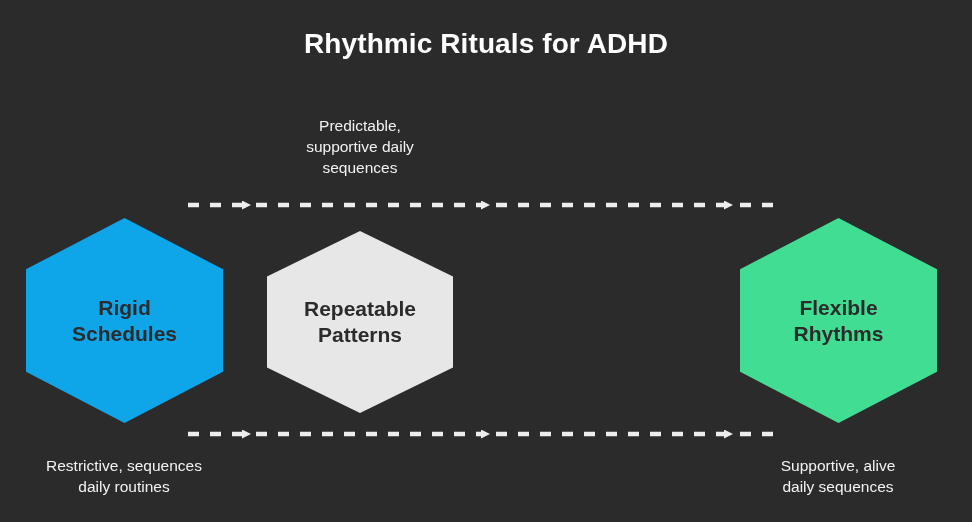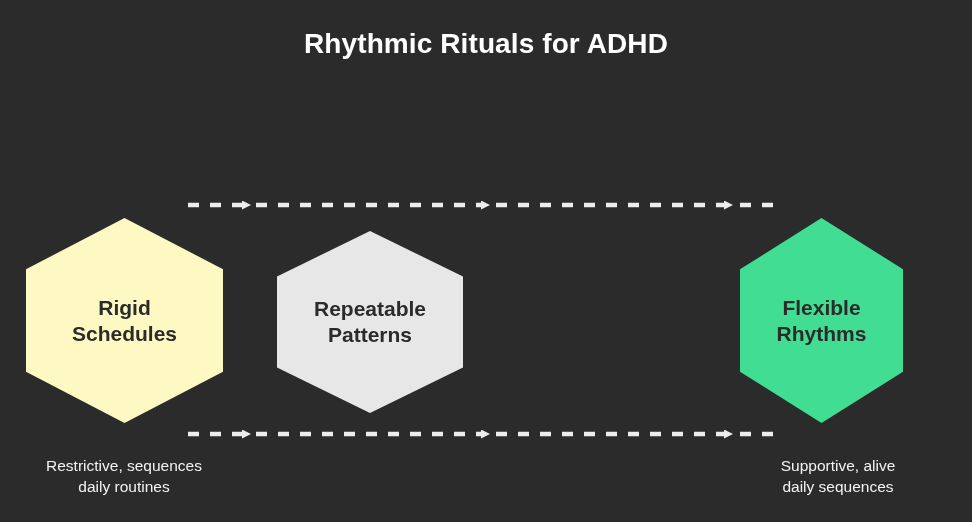--- a/index.html
+++ b/index.html
@@ -62,23 +62,23 @@
     font-weight: bold;
     line-height: 26px;
     color: #2b2b2b;
     padding: 0 14px;
     white-space: pre-line;
   }
   .hex.large .hex-label { font-size: 21px; }
 
   
   #hex-0 { left: 26px;  top: 218px; width: 197px; height: 205px; background: #f9665f; }
-  #hex-1 { left: 267px; top: 231px; width: 186px; height: 182px; background: #e7e7e7; margin-left: 10px; }
+  #hex-1 { left: 267px; top: 231px; width: 186px; height: 182px; background: #e7e7e7; }
   #hex-2 { left: 507px; top: 231px; width: 186px; height: 182px; background: #e7e7e7; }
-  #hex-3 { left: 740px; top: 218px; width: 163px; height: 205px; background: #41dd92; }
+  #hex-3 { left: 740px; top: 218px; width: 197px; height: 205px; background: #41dd92; }
 
   
   .caption {
     position: absolute;
     color: #f2f2f2;
     font-size: 15.5px;
     line-height: 21px;
     text-align: center;
     white-space: pre-line;
   }
@@ -109,36 +109,39 @@
     </g>
 
     <g>
       <line x1="188" y1="434" x2="243" y2="434" stroke="#ededed" stroke-width="4.5" stroke-dasharray="11 11" marker-end="url(#arrow)"></line>
       <line x1="256" y1="434" x2="482" y2="434" stroke="#ededed" stroke-width="4.5" stroke-dasharray="11 11" marker-end="url(#arrow)"></line>
       <line x1="496" y1="434" x2="725" y2="434" stroke="#ededed" stroke-width="4.5" stroke-dasharray="11 11" marker-end="url(#arrow)"></line>
       <line x1="740" y1="434" x2="776" y2="434" stroke="#ededed" stroke-width="4.5" stroke-dasharray="11 11"></line>
     </g>
   </svg>
 
-  <div class="hex large" id="hex-0" style="background: #fef9c3;">
+  <div class="hex large" id="hex-0" style="background: #0ea5e9;">
     <span class="hex-label" style="color: rgb(43, 43, 43);">Rigid
 Schedules</span>
   </div>
 
   <div class="hex" id="hex-1" style="background: rgb(231, 231, 231);">
     <span class="hex-label" style="color: rgb(43, 43, 43);">Repeatable
 Patterns</span>
   </div>
 
 
   <div class="hex large" id="hex-3" style="background: rgb(65, 221, 146);">
     <span class="hex-label" style="color: rgb(43, 43, 43);">Flexible
 Rhythms</span>
   </div>
 
+  <div class="caption" id="caption-top-0">Predictable,
+supportive daily
+sequences</div>
 
 
   <div class="caption" id="caption-bot-0">Restrictive, sequences
 daily routines</div>
 
   <div class="caption" id="caption-bot-1">Supportive, alive
 daily sequences</div>
 
 </div>
 

